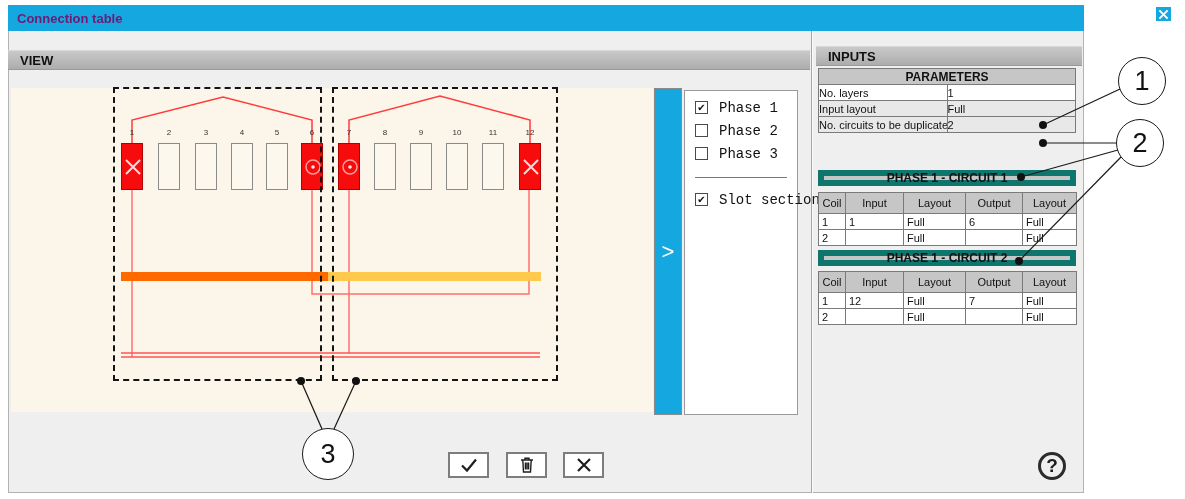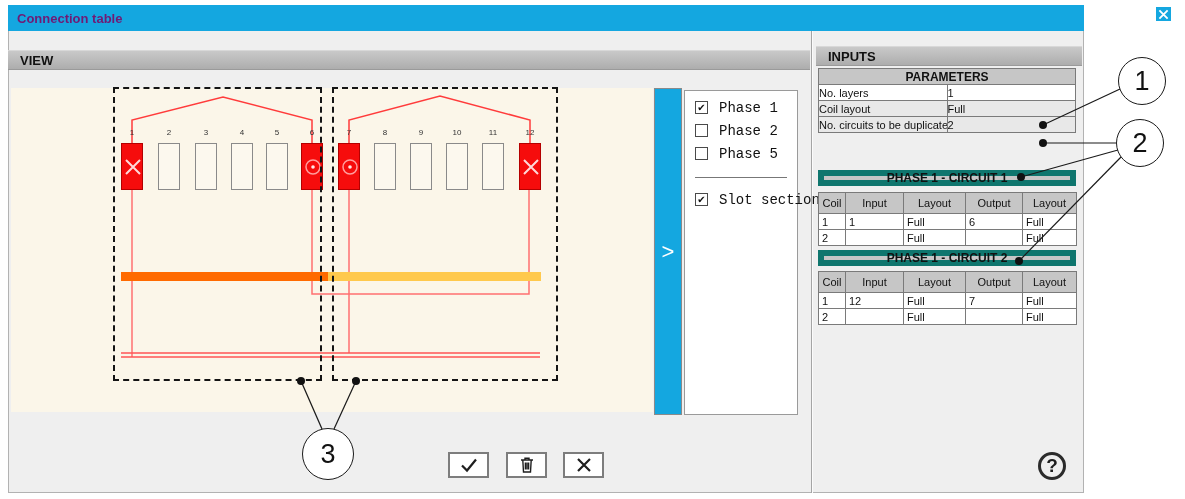--- a/index.html
+++ b/index.html
@@ -171,40 +171,40 @@
     <div class="lrow">
       <span class="cbox">✔</span>
       <span class="llabel">Phase 1</span>
     </div>
     <div class="lrow">
       <span class="cbox"></span>
       <span class="llabel">Phase 2</span>
     </div>
     <div class="lrow">
       <span class="cbox"></span>
-      <span class="llabel">Phase 5</span>
+      <span class="llabel">Phase 3</span>
     </div>
     <div class="lsep"></div>
     <div class="lrow">
       <span class="cbox">✔</span>
       <span class="llabel">Slot section</span>
     </div>
   </div>
 
   <table class="params">
     <tbody>
         <tr>
           <th colspan="2">PARAMETERS</th>
         </tr>
     <tr>
       <td style="width:185px">No. layers</td>
       <td style="width:73px">1</td>
     </tr>
     <tr class="shade">
-      <td>Coil layout</td>
+      <td>Input layout</td>
       <td>Full</td>
     </tr>
     <tr class="shade">
       <td>No. circuits to be duplicated</td>
       <td>2</td>
     </tr>
   </tbody>
     </table>
 
   <div class="phase-hdr" style="left:818px;top:170px">PHASE 1 - CIRCUIT 1</div>

